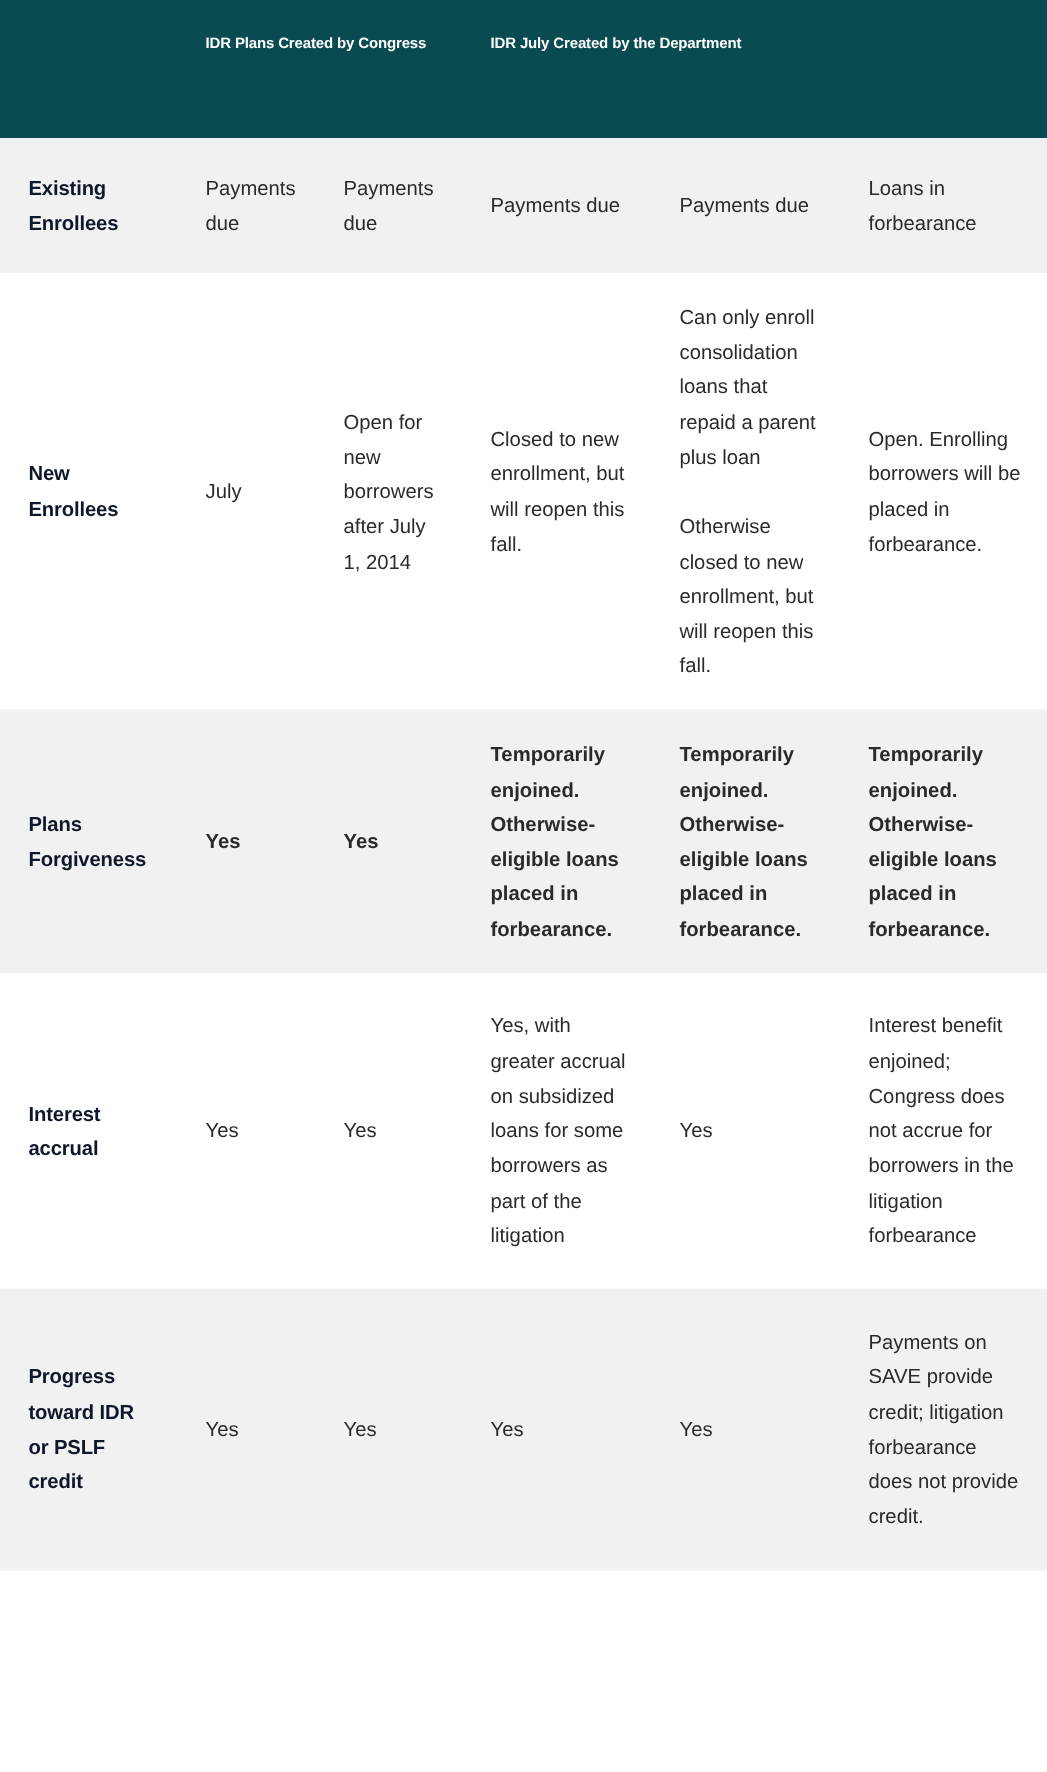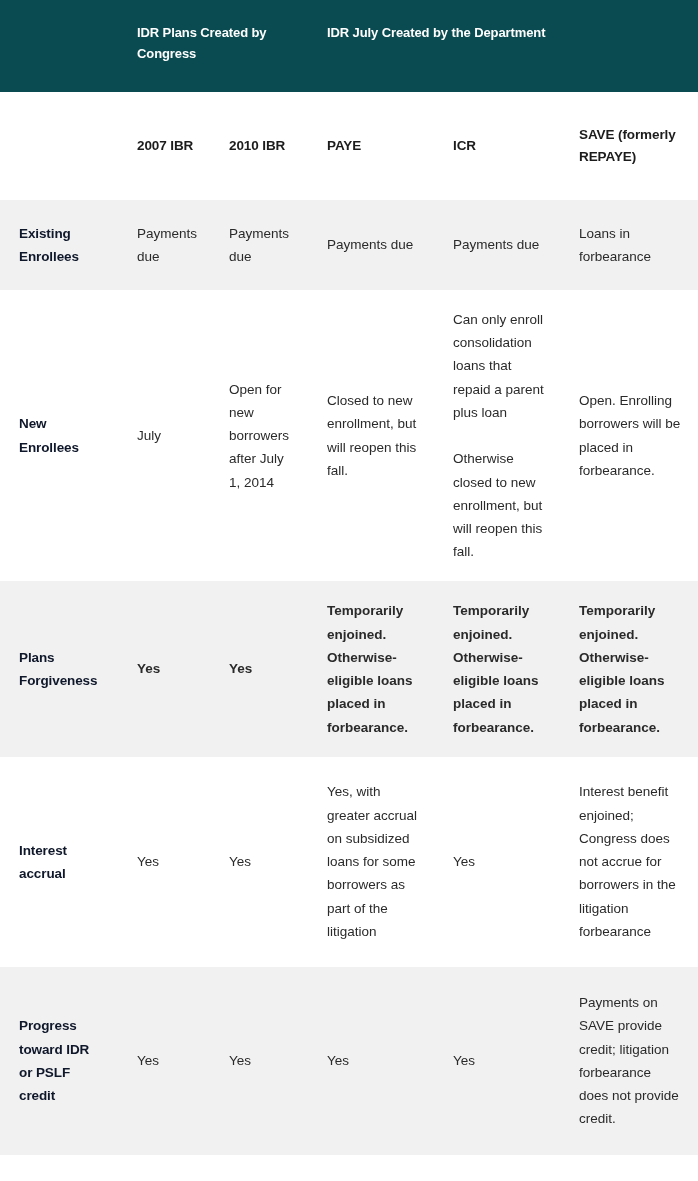--- a/index.html
+++ b/index.html
@@ -25,21 +25,21 @@
   col.c-1     { width: 92px; }
   col.c-2     { width: 98px; }
   col.c-3     { width: 126px; }
   col.c-4     { width: 126px; }
   col.c-5     { width: 136px; }
 
   
   .group-row th {
     background: #0a4b51;
     color: #ffffff;
-    font-size: 13px;
+    font-size: 10px;
     font-weight: bold;
     line-height: 1.65;
     text-align: left;
     vertical-align: top;
     padding: 22px 14px 24px 17px;
     letter-spacing: -0.1px;
     height: 92px;
     box-sizing: border-box;
   }
   .group-row th.group-blank {
@@ -112,28 +112,20 @@
     <col class="c-4">
     <col class="c-5">
   </colgroup>
 
   <thead>
     <tr class="group-row">
       <th class="group-blank"></th>
       <th colspan="2">IDR Plans Created by Congress</th>
       <th colspan="3">IDR July Created by the Department</th>
     </tr>
-    <tr class="plan-row">
-      <th class="plan-blank"></th>
-      <th>2007 IBR</th>
-      <th>2010 IBR</th>
-      <th>PAYE</th>
-      <th>ICR</th>
-      <th>SAVE (formerly REPAYE)</th>
-    </tr>
   </thead>
 
   <tbody>
 
     <tr class="shaded row-existing">
       <td class="row-label">Existing Enrollees</td>
       <td>
           <p>Payments due</p>
         </td>
       <td>

